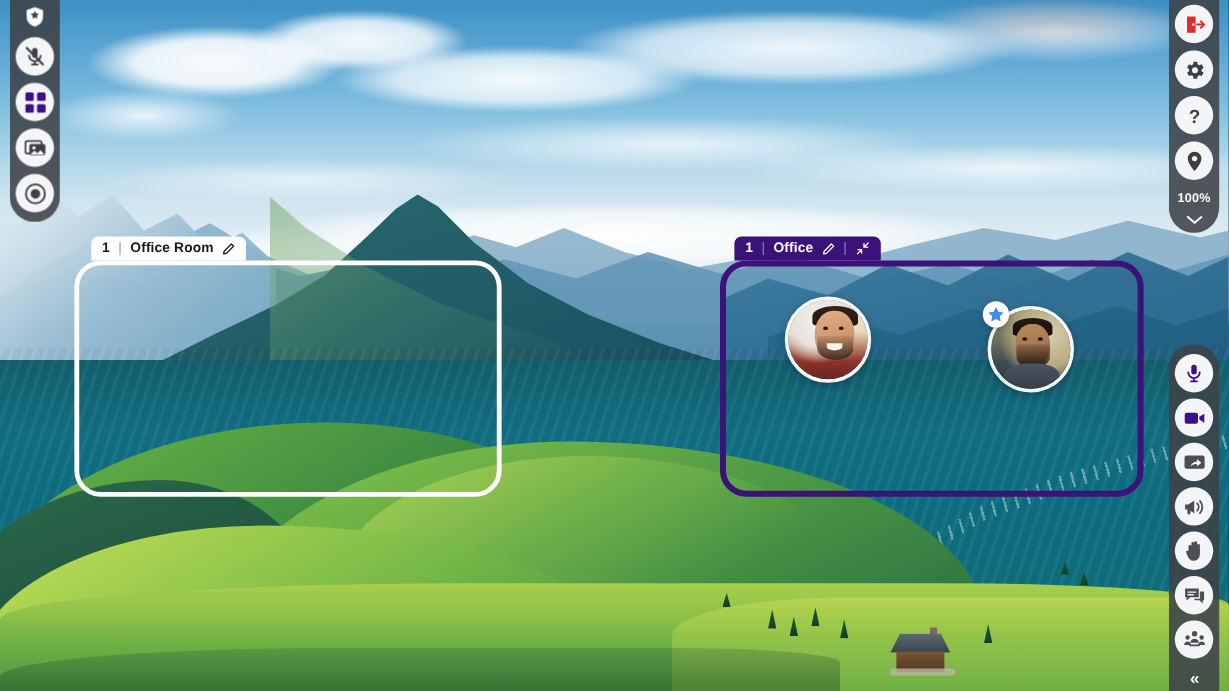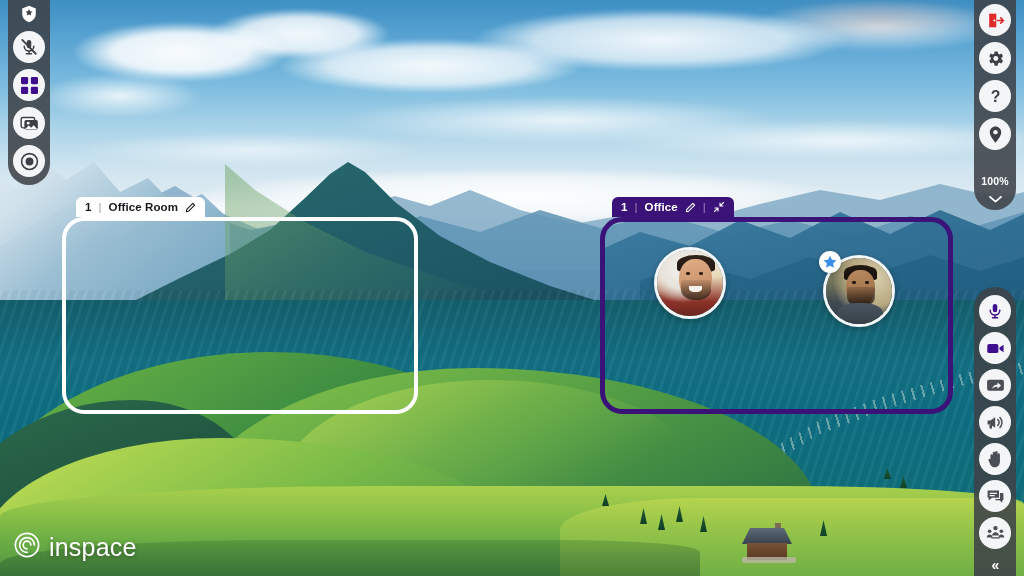--- a/index.html
+++ b/index.html
@@ -303,21 +303,21 @@
     padding: 8px 0 10px 0; gap: 5px;
   }
   .tbtn {
     width: 32px; height: 32px; border-radius: 50%;
     background: #f4f5f6; display: flex; align-items: center; justify-content: center;
     cursor: pointer; flex: none;
   }
   .tbtn svg { display: block; }
   .tb-cap {
     font-size: 10.5px; font-weight: 700; color: #ffffff;
-    margin-top: 19px; letter-spacing: .2px;
+    margin-top: 3px; letter-spacing: .2px;
   }
   .tb-chev { margin-top: 1px; cursor: pointer; display: flex; }
   .tb-collapse {
     margin-top: 4px; color: #ffffff; font-size: 14px; font-weight: 700;
     cursor: pointer; line-height: 1; letter-spacing: -1px;
   }
   .tb-badge {
     width: 32px; height: 20px; display: flex; align-items: center; justify-content: center;
     margin-bottom: 1px;
   }
@@ -568,24 +568,14 @@
         <path d="M1 17c0-2.3 1.6-3.6 3.6-3.6S8.2 14.7 8.2 17z"></path>
         <circle cx="19.4" cy="9.2" r="2.3"></circle>
         <path d="M15.8 17c0-2.3 1.6-3.6 3.6-3.6S23 14.7 23 17z"></path>
         <rect x="6.4" y="16.6" width="11.2" height="1.8" rx=".9"></rect>
       </svg>
     </div>
 
     <div class="tb-collapse">«</div>
   </div>
 
-  <div class="logo">
-    <span>
-      <svg width="26" height="26" viewBox="0 0 26 26" fill="none" stroke="#ffffff" stroke-width="1.7">
-        <circle cx="13" cy="13" r="11.6"></circle>
-        <path d="M20.4 13a7.4 7.4 0 1 0-7.4 7.4" stroke-linecap="round"></path>
-        <path d="M16.8 13a3.8 3.8 0 1 0-3.8 3.8" stroke-linecap="round"></path>
-      </svg>
-    </span>
-    <span class="logo-text">inspace</span>
-  </div>
 
 </div>
 
 </body></html>

